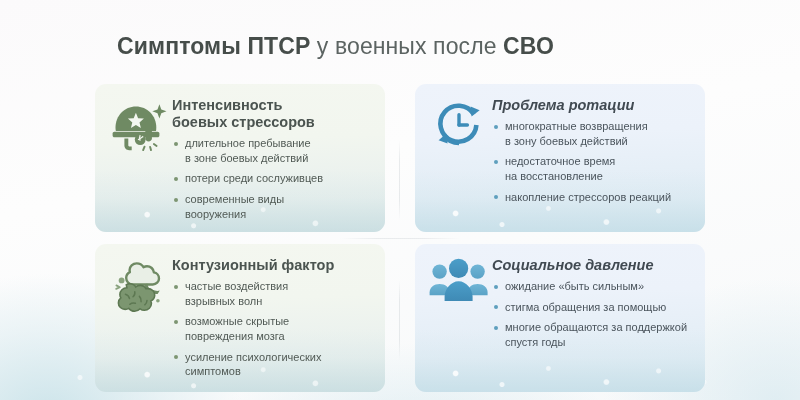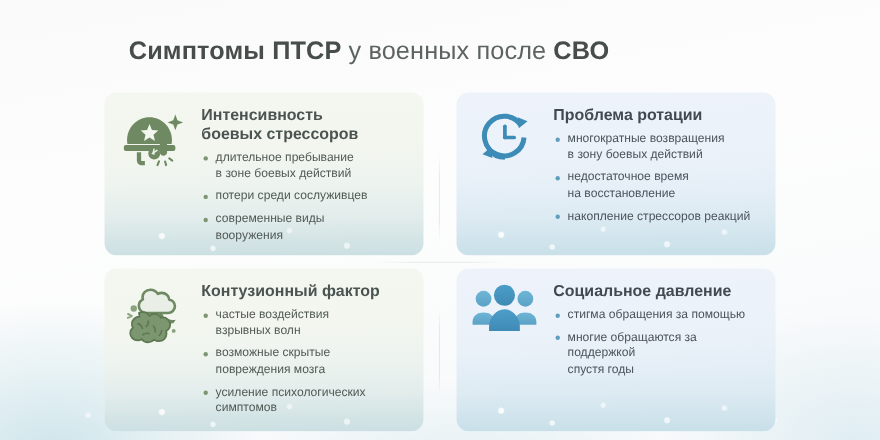--- a/index.html
+++ b/index.html
@@ -70,21 +70,21 @@
   }
 
   .card {
     position: relative;
     border-radius: 11px;
     overflow: hidden;
     padding: 12px 13px 10px 13px;
     box-sizing: border-box;
     display: flex;
     align-items: flex-start;
-    gap: 13px;
+    gap: 2px;
   }
   .card.green {
     background:
       linear-gradient(178deg, #f4f7f0 0%, #f2f6ef 38%, #eaf1ee 68%, #dfeaea 100%);
   }
   .card.blue {
     background:
       linear-gradient(178deg, #eef3fb 0%, #ecf2fa 34%, #e4eef6 66%, #d9e9f1 100%);
   }
   
@@ -131,21 +131,21 @@
   }
 
   .card-title {
     font-size: 14.5px;
     font-weight: 600;
     line-height: 1.18;
     margin: 0 0 5px 0;
     white-space: pre-line;
   }
   .card.green .card-title { color: #4b5450; }
-  .card.blue  .card-title { color: #414a52; }
+  .card.blue  .card-title { color: #414a52; font-style: italic; }
 
   .bullets { list-style: none; margin: 0; padding: 0; }
   .bullets li {
     position: relative;
     padding-left: 13px;
     font-size: 11px;
     line-height: 1.33;
     margin-bottom: 6px;
     white-space: pre-line;
   }
@@ -314,20 +314,21 @@
         <path d="M1.6 34.6c0-5.6 4.5-8.6 10-8.6s10 3 10 8.6v2.6h-20z" fill="url(#pgs)"></path>
         <circle cx="49.6" cy="13.6" r="7.2" fill="url(#pgs)"></circle>
         <path d="M39.6 34.6c0-5.6 4.5-8.6 10-8.6s10 3 10 8.6v2.6h-20z" fill="url(#pgs)"></path>
         <circle cx="30.6" cy="10.4" r="9.6" fill="url(#pg)"></circle>
         <path d="M16.6 38.6c0-7.3 6.2-15.4 14-15.4s14 8.1 14 15.4v4.4h-28z" fill="url(#pg)"></path>
       </svg>
     </div>
     <div class="card-body">
       <h2 class="card-title">Социальное давление</h2>
       <ul class="bullets">
+        <li>ожидание «быть сильным»</li>
         <li>стигма обращения за помощью</li>
         <li>многие обращаются за поддержкой
 спустя годы</li>
       </ul>
     </div>
   </section>
 
 </div>
 
 </body></html>

